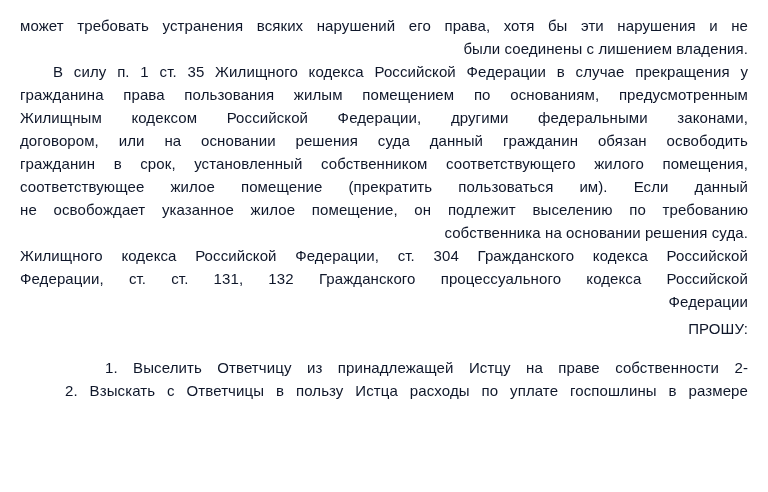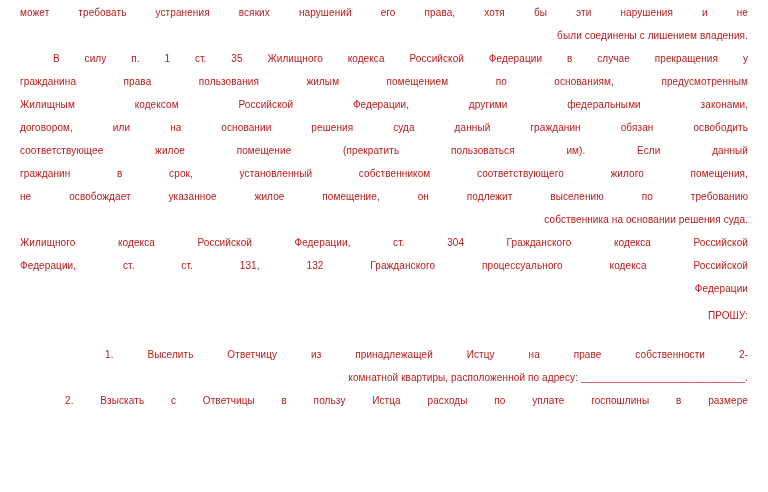--- a/index.html
+++ b/index.html
@@ -15,24 +15,24 @@
   }
   .page {
     position: relative;
     width: 768px;
     height: 492px;
     background: #ffffff;
   }
   .doc {
     position: absolute;
     left: 20px;
-    top: 1px;
+    top: 14px;
     width: 728px;
-    color: #b91c1c;
-    font-size: 10px;
+    color: #0f172a;
+    font-size: 15px;
     line-height: 23px;
     letter-spacing: 0.1px;
   }
   .para { margin: 0; }
   .line {
     height: 23px;
     text-align: right;
     white-space: normal;
     overflow: visible;
   }
@@ -55,34 +55,33 @@
   <div class="doc" data-name="document-body">
       <div class="para" data-name="para-negatory-claim">
         <div class="line j" data-name="text-line">может требовать устранения всяких нарушений его права, хотя бы эти нарушения и не</div>
         <div class="line" data-name="text-line">были соединены с лишением владения.</div>
       </div>
       <div class="para" data-name="para-housing-code">
         <div class="line j ind" data-name="text-line">В силу п. 1 ст. 35 Жилищного кодекса Российской Федерации в случае прекращения у</div>
         <div class="line j" data-name="text-line">гражданина права пользования жилым помещением по основаниям, предусмотренным</div>
         <div class="line j" data-name="text-line">Жилищным кодексом Российской Федерации, другими федеральными законами,</div>
         <div class="line j" data-name="text-line">договором, или на основании решения суда данный гражданин обязан освободить</div>
+        <div class="line j" data-name="text-line">гражданин в срок, установленный собственником соответствующего жилого помещения,</div>
         <div class="line j" data-name="text-line">соответствующее жилое помещение (прекратить пользоваться им). Если данный</div>
-        <div class="line j" data-name="text-line">гражданин в срок, установленный собственником соответствующего жилого помещения,</div>
         <div class="line j" data-name="text-line">не освобождает указанное жилое помещение, он подлежит выселению по требованию</div>
         <div class="line" data-name="text-line">собственника на основании решения суда.</div>
       </div>
       <div class="para" data-name="para-legal-grounds">
         <div class="line j" data-name="text-line">Жилищного кодекса Российской Федерации, ст. 304 Гражданского кодекса Российской</div>
         <div class="line j" data-name="text-line">Федерации, ст. ст. 131, 132 Гражданского процессуального кодекса Российской</div>
         <div class="line" data-name="text-line">Федерации</div>
       </div>
       <div class="para" data-name="prayer-heading">
         <div class="line ind" data-name="text-line">ПРОШУ:</div>
       </div>
       <div class="para" data-name="claim-item-1">
         <div class="line j ind" data-name="text-line">1. Выселить Ответчицу из принадлежащей Истцу на праве собственности 2-</div>
-        <div class="line" data-name="text-line">комнатной квартиры, расположенной по адресу: _____________________________.</div>
       </div>
       <div class="para" data-name="claim-item-2">
         <div class="line j ind" data-name="text-line">2. Взыскать с Ответчицы в пользу Истца расходы по уплате госпошлины в размере</div>
       </div>
     </div>
 </div>
 
 </body></html>

